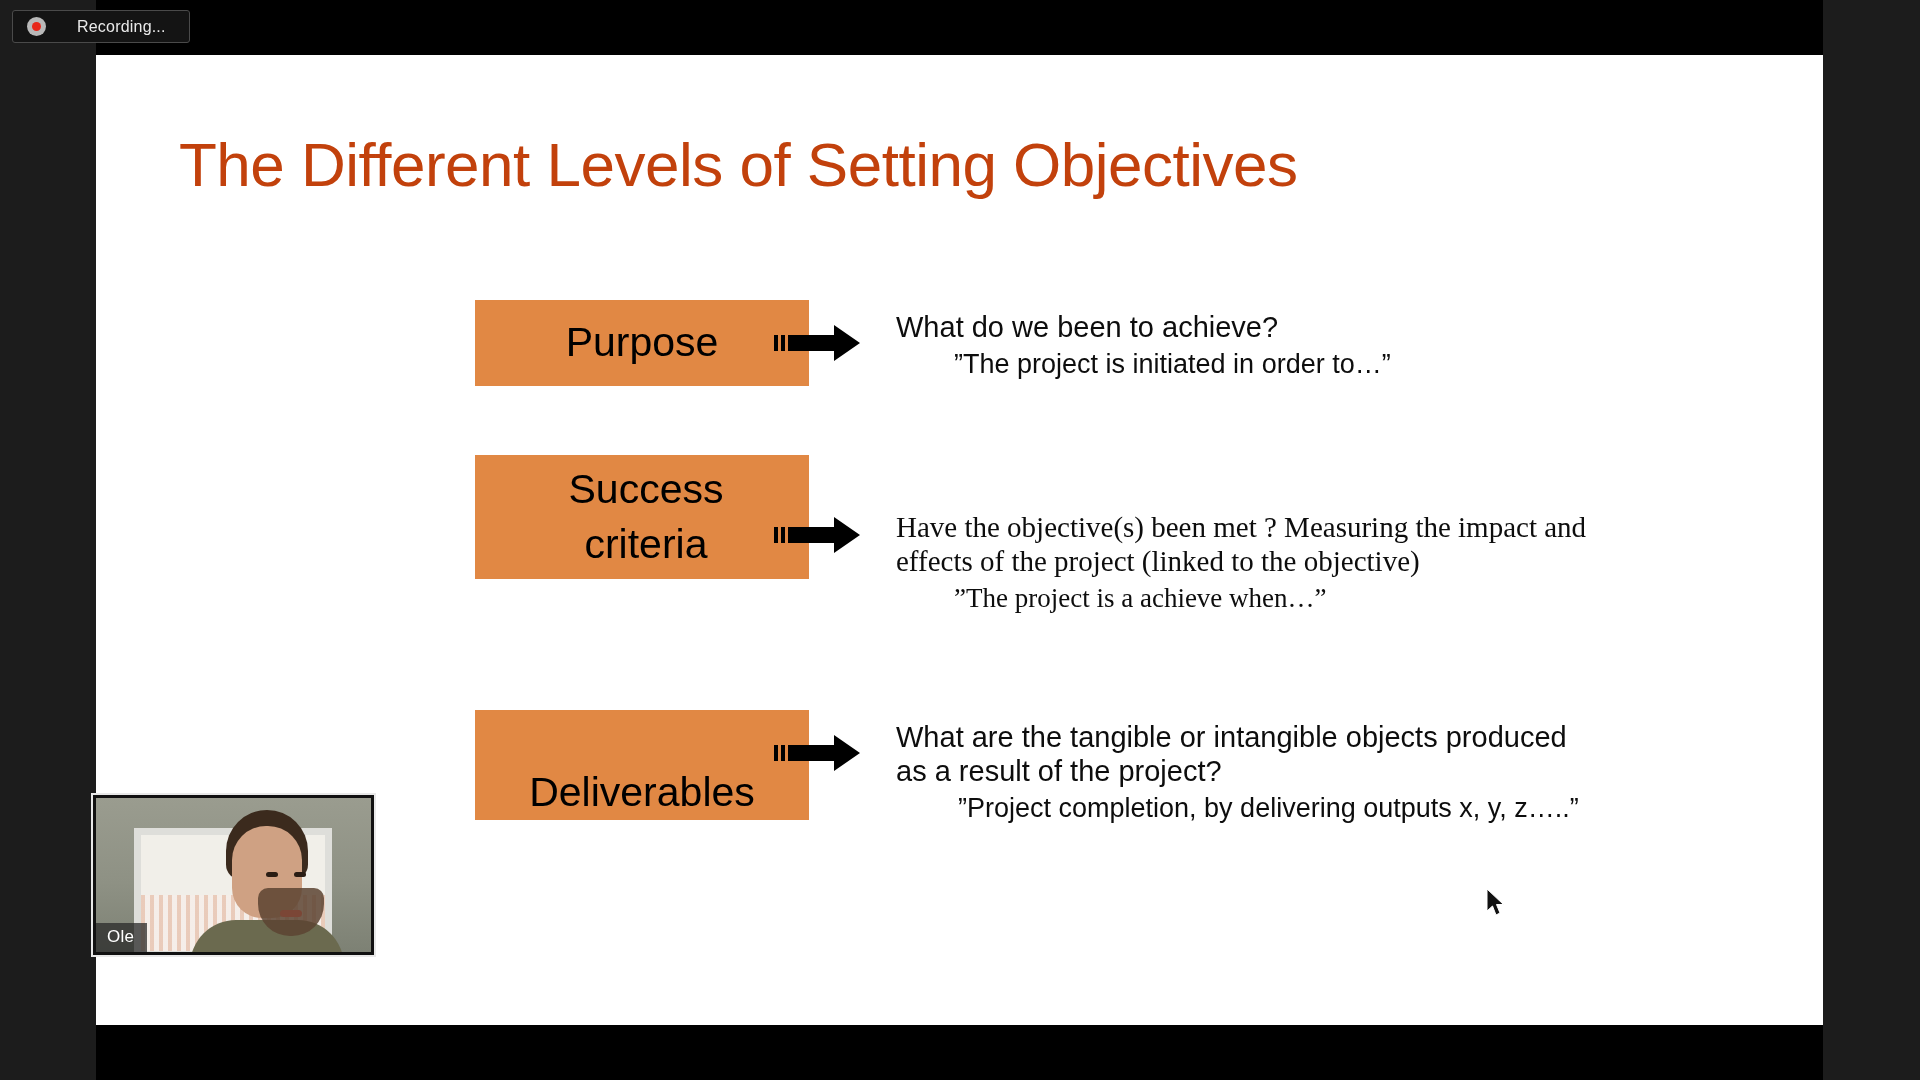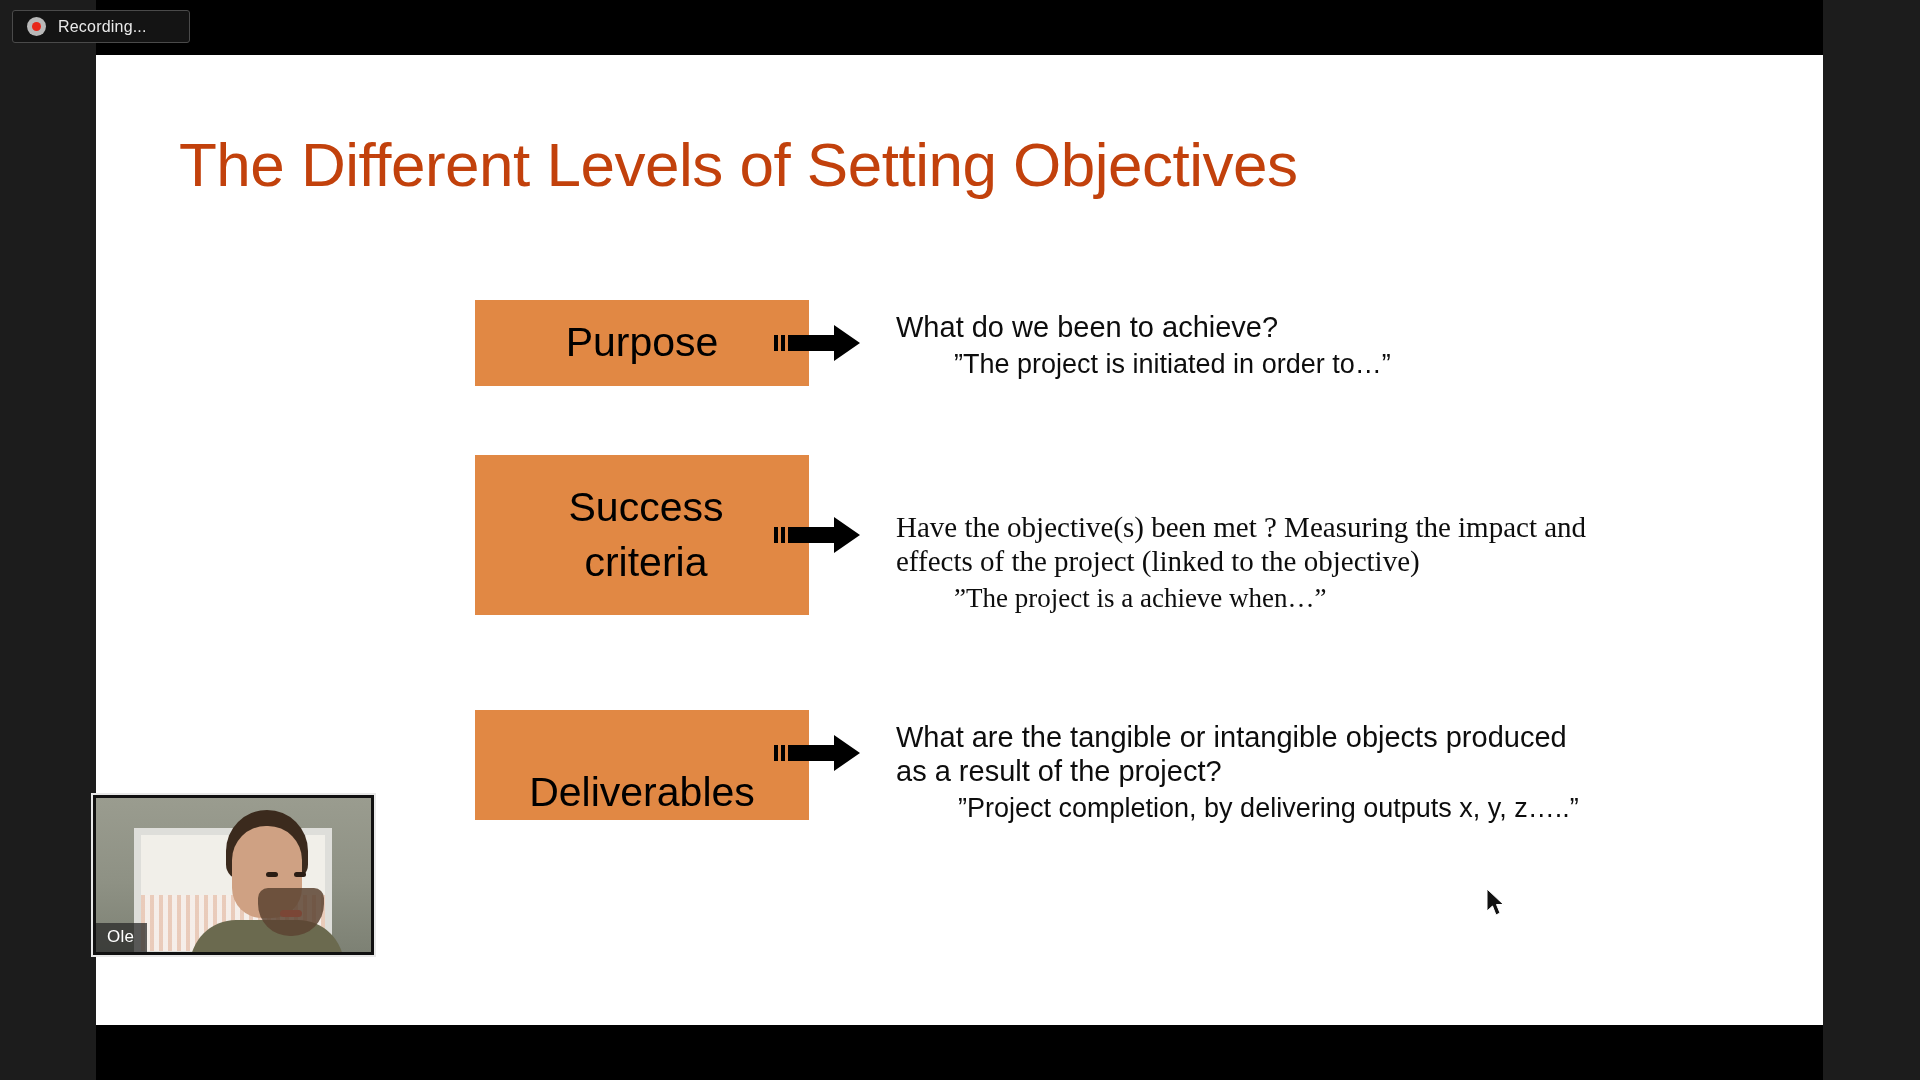--- a/index.html
+++ b/index.html
@@ -77,21 +77,21 @@
   }
   .rec-dot::after {
     content: "";
     width: 9px; height: 9px;
     border-radius: 50%;
     background: #e8271a;
   }
   .rec-label {
     color: #e9e9e9;
     font-size: 16px;
-    margin-left: 12px;
+    margin-left: 31px;
     letter-spacing: .2px;
     white-space: nowrap;
   }
 
   
   #slide {
     position: absolute;
     left: 96px; top: 55px;
     width: 1727px; height: 970px;
     background: #ffffff;
@@ -126,21 +126,21 @@
     color: #000000;
     display: flex;
     align-items: center;
     justify-content: center;
     text-align: center;
     font-size: 41px;
     line-height: 1.35;
     box-sizing: border-box;
   }
   .box-purpose  { width: 334px; height: 86px; top: 0px; }
-  .box-success  { width: 334px; height: 160px; top: 0px; padding-left: 8px; }
+  .box-success  { width: 334px; height: 124px; top: 0px; padding-left: 8px; }
   .box-deliver  { width: 334px; height: 110px; top: 0px; align-items: flex-end; }
 
   .box-text { white-space: pre-line; }
 
   
   .arrow {
     position: absolute;
     left: 678px;
     width: 86px;
     height: 40px;

